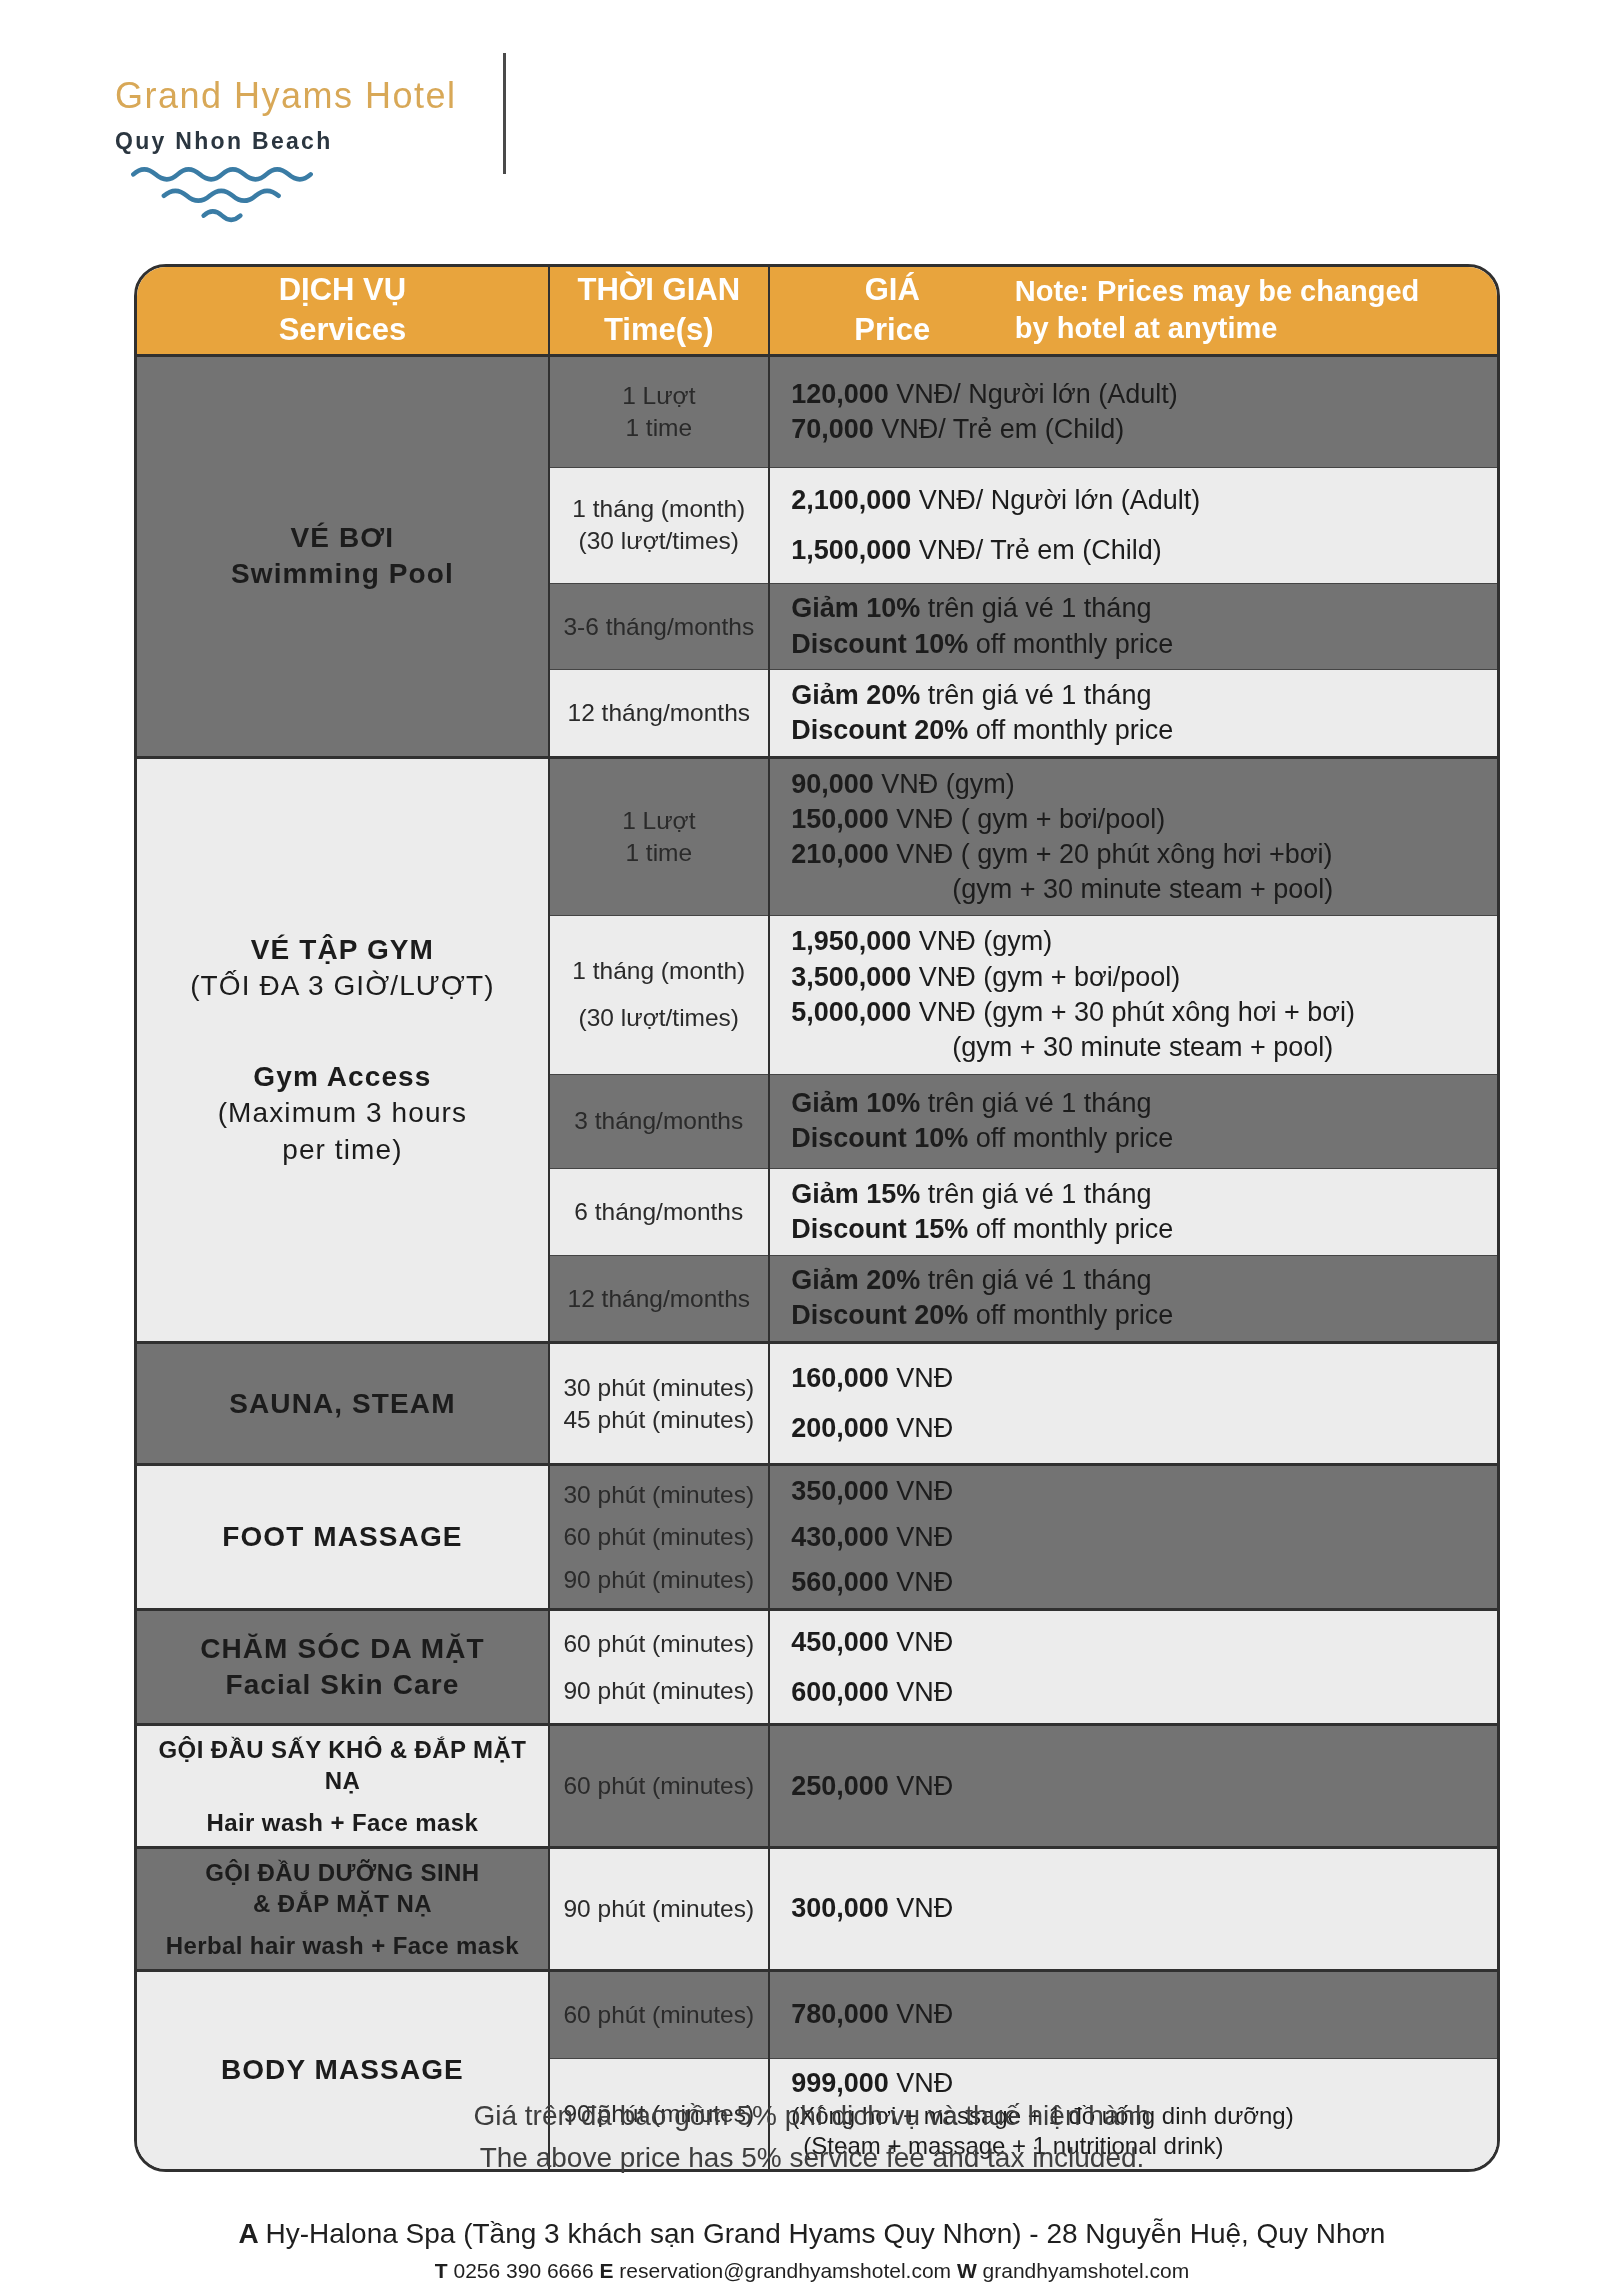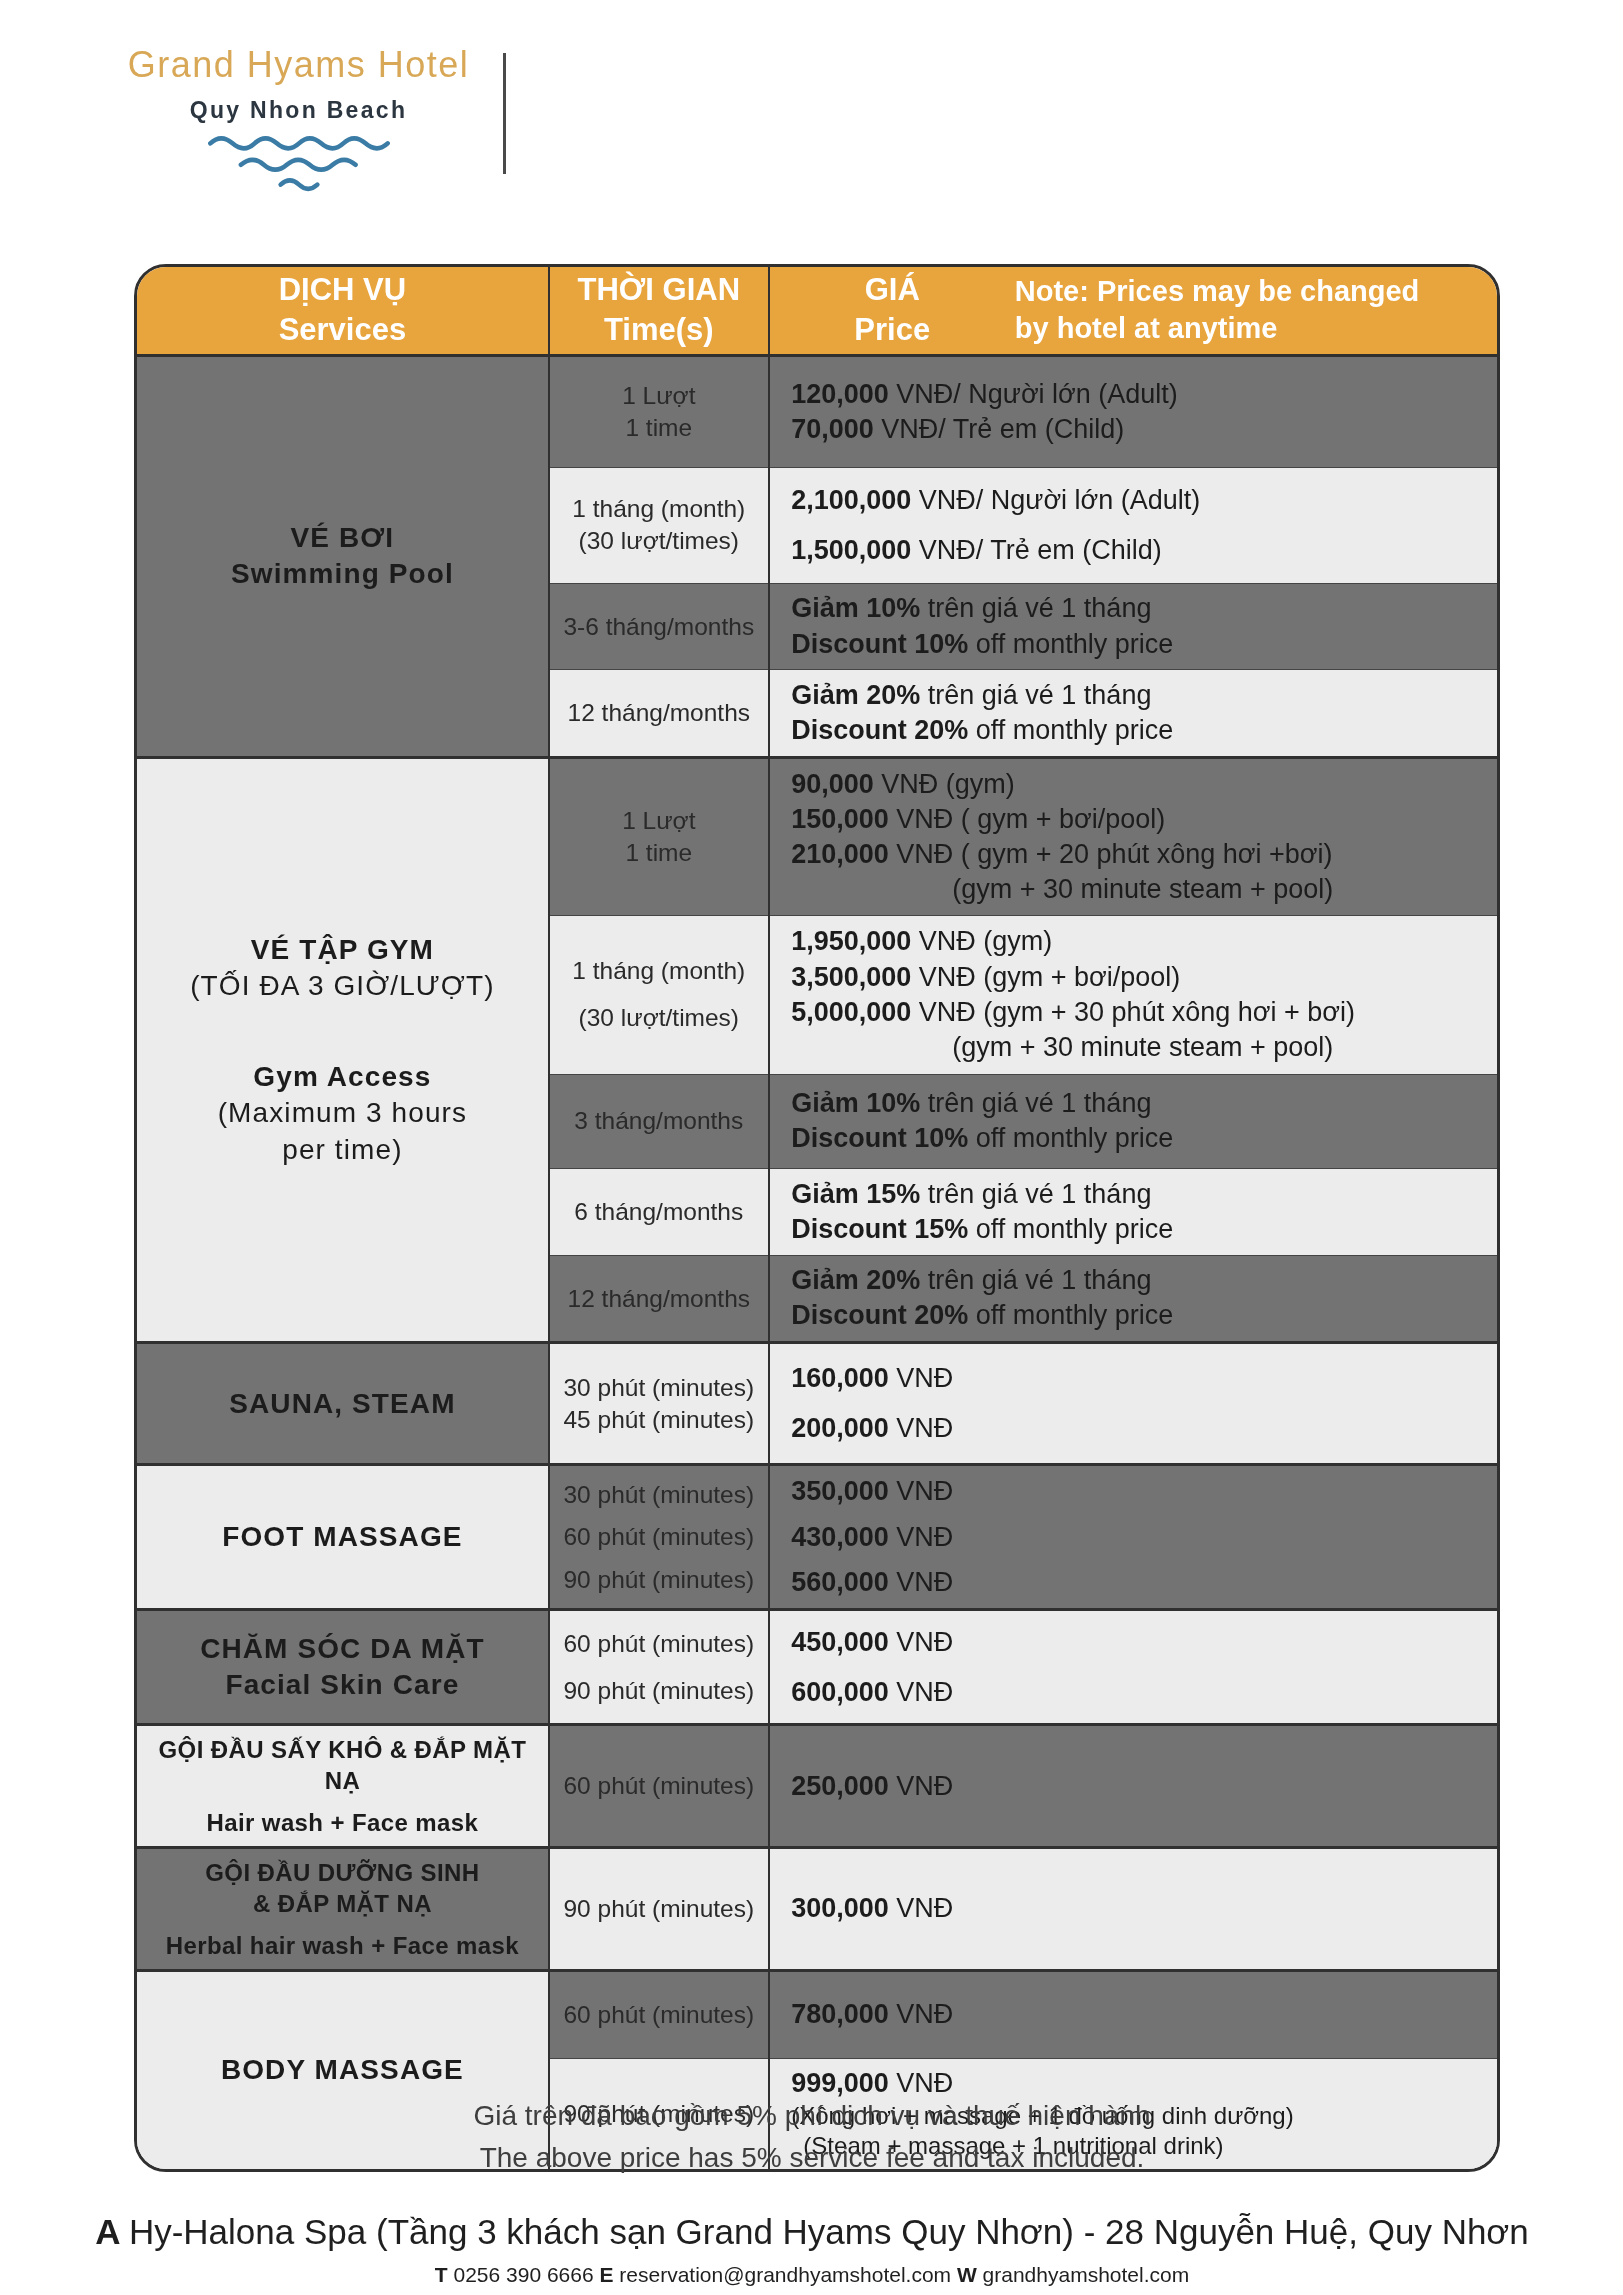--- a/index.html
+++ b/index.html
@@ -1,21 +1,21 @@
 <!DOCTYPE html>
 <html style="--accent-orange: #E8A43D; --title-orange: #F1A63C; --logo-gold: #D8A857; --wave-blue: #3A7CA5; --row-gray: #ECECEC; --border-dark: #303030;font-size:12.2px"><head>
 <meta charset="utf-8">
 <style>
   html,body{margin:0;padding:0;background:#ffffff;width:1624px;height:2295px;overflow:hidden;
     font-family:"Liberation Sans","DejaVu Sans",sans-serif;color:#1f1f1f;}
   .page{position:relative;width:1624px;height:2295px;background:#fff;}
 
   
   .top{position:absolute;top:44px;left:115px;right:99px;display:flex;align-items:flex-start;}
-  .logo{width:367px;text-align:center;}
+  .logo{width:367px;margin-top:31px;}
   .logo-name{font-size:36px;font-weight:400;letter-spacing:1.5px;color:var(--logo-gold,#D8A857);}
   .logo-tagline{font-size:23px;font-weight:700;letter-spacing:2.3px;color:#2b3640;margin-top:10.7px;}
   .waves{margin-top:7.7px;}
   .divider{width:2.3px;height:121px;background:#4a4a4a;margin:9.2px 0 0 21.4px;}
   .title{flex:1;text-align:center;margin-top:0;}
   .title .t1{font-size:60px;font-weight:700;color:var(--title-orange,#F1A63C);letter-spacing:0.8px;}
   .title .t2{font-size:56px;font-weight:700;color:var(--title-orange,#F1A63C);margin-top:4.6px;}
 
   
   .table-wrap{position:absolute;left:134px;top:264px;width:1360px;border:3.1px solid #303030;
@@ -41,21 +41,21 @@
   .line{line-height:1.3;}
   .b{font-weight:700;} .r{font-weight:400;}
   .small{font-size:24px;letter-spacing:0.4px;}
   .gap{margin-top:15.3px;} .gap-sm{margin-top:10.7px;} .gap-lg{margin-top:54px;}
   .indent{margin-left:161px;} .indent-sm{margin-left:12.2px;}
   .sub{font-size:24px;line-height:1.25;}
 
   
   .footer{position:absolute;left:0;top:2095px;width:100%;text-align:center;}
   .footer .line{font-size:28px;line-height:1.5;color:#3e3e3e;}
-  .footer .line.address{margin-top:27px;font-size:35px;color:#1f1f1f;}
+  .footer .line.address{margin-top:34px;font-size:28px;color:#1f1f1f;}
   .footer .line.contact{font-size:21px;color:#1f1f1f;}
 </style>
 </head>
 <body>
 
 <div class="page">
 
   <header class="top">
     <div class="logo">
       <div class="logo-name">Grand Hyams Hotel</div>

